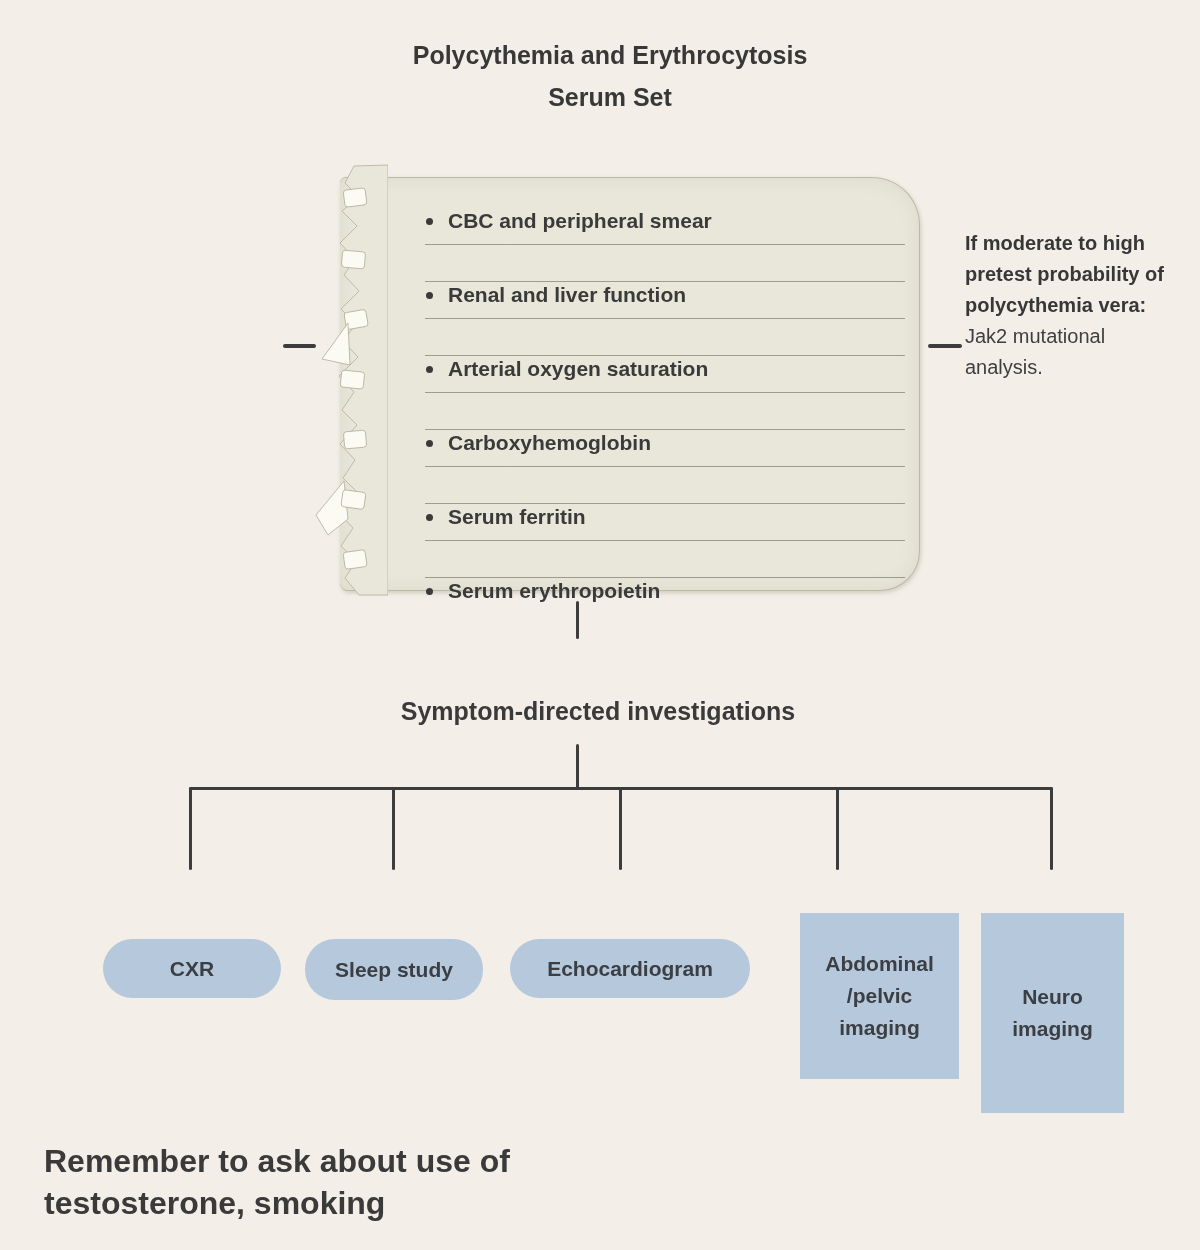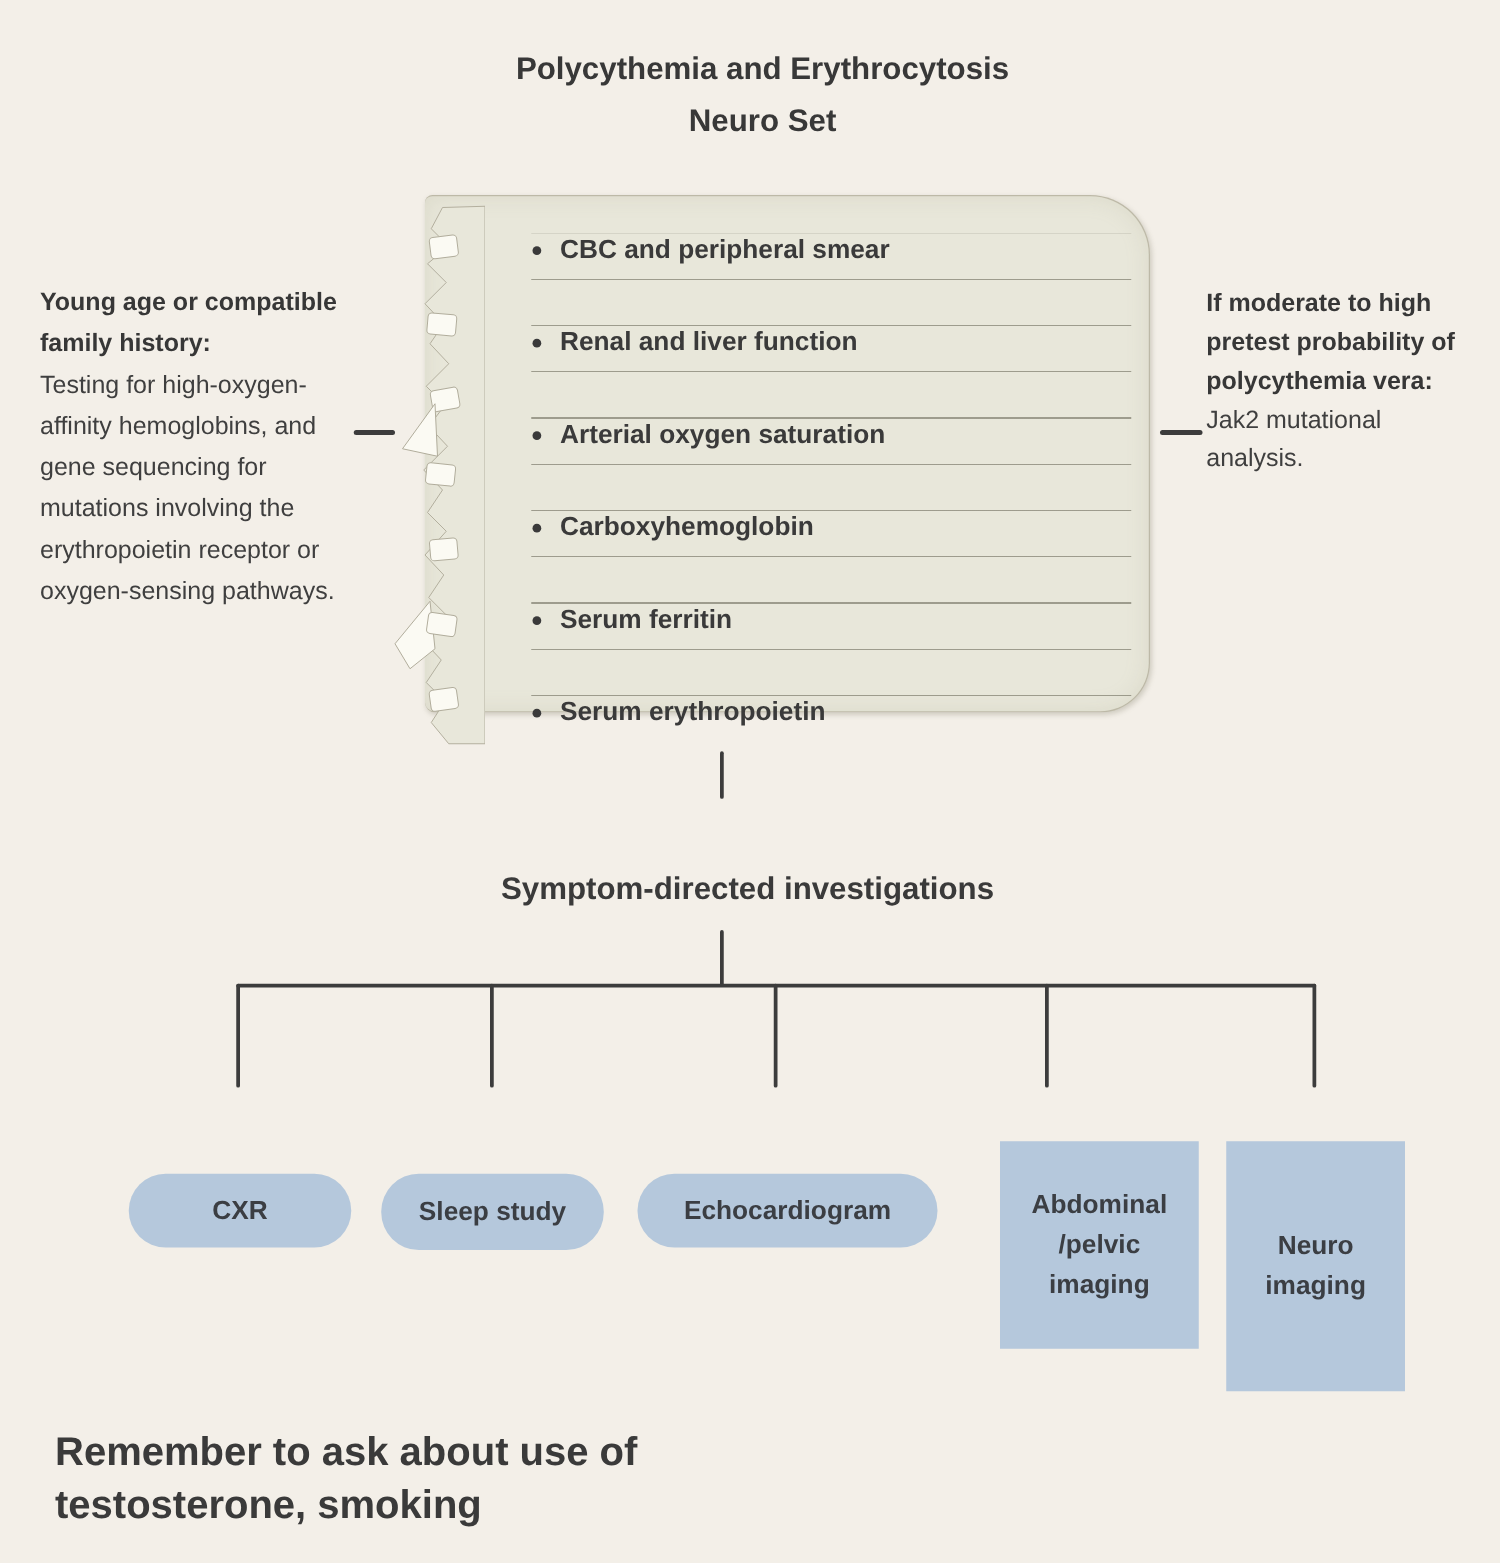--- a/index.html
+++ b/index.html
@@ -22,21 +22,21 @@
     position:absolute;top:672px;left:0;right:4px;
     text-align:center;font-size:25px;font-weight:bold;color:#3a3a3a;margin-top:25px;
   }
   .footer-note{
     position:absolute;top:1140px;left:44px;right:0;
     text-align:left;font-size:32px;font-weight:bold;line-height:42px;
     color:#3a3a3a;
   }
   
   .paper{
-    position:absolute;left:340px;top:156px;width:580px;height:414px;
+    position:absolute;left:340px;top:177px;width:580px;height:414px;
     box-sizing:border-box;
     background:var(--paper,#e8e7da);
     border:1px solid var(--paper-edge,#bdb9a7);
     border-left:none;
     border-radius:6px 48px 40px 8px;
     box-shadow:1px 2px 4px rgba(120,115,95,.28), inset 0 0 18px rgba(160,155,130,.18);
   }
   .ruled-lines{
     position:absolute;left:85px;right:14px;top:30px;height:374px;
     background:repeating-linear-gradient(
@@ -67,27 +67,23 @@
   .pill{border-radius:30px;}
   .rect{border-radius:0;line-height:32px;padding:6px;box-sizing:border-box;}
 </style>
 </head>
 <body>
 
 <div class="canvas">
 
   <div class="page-title">
     <div>Polycythemia and Erythrocytosis</div>
-    <div>Neuro Set</div>
+    <div>Serum Set</div>
   </div>
 
-  <div class="side-note left-note">
-    <span class="head">Young age or compatible family history:</span>
-    <span>Testing for high-oxygen-affinity hemoglobins, and gene sequencing for mutations involving the erythropoietin receptor or oxygen-sensing pathways.</span>
-  </div>
 
   <div class="side-note right-note">
     <span class="head">If moderate to high pretest probability of polycythemia vera:</span>
     <span>Jak2 mutational analysis.</span>
   </div>
 
   <div class="paper">
     <div class="ruled-lines"></div>
     <div class="note-item" style="top:30px">
       <span class="bullet"></span>

